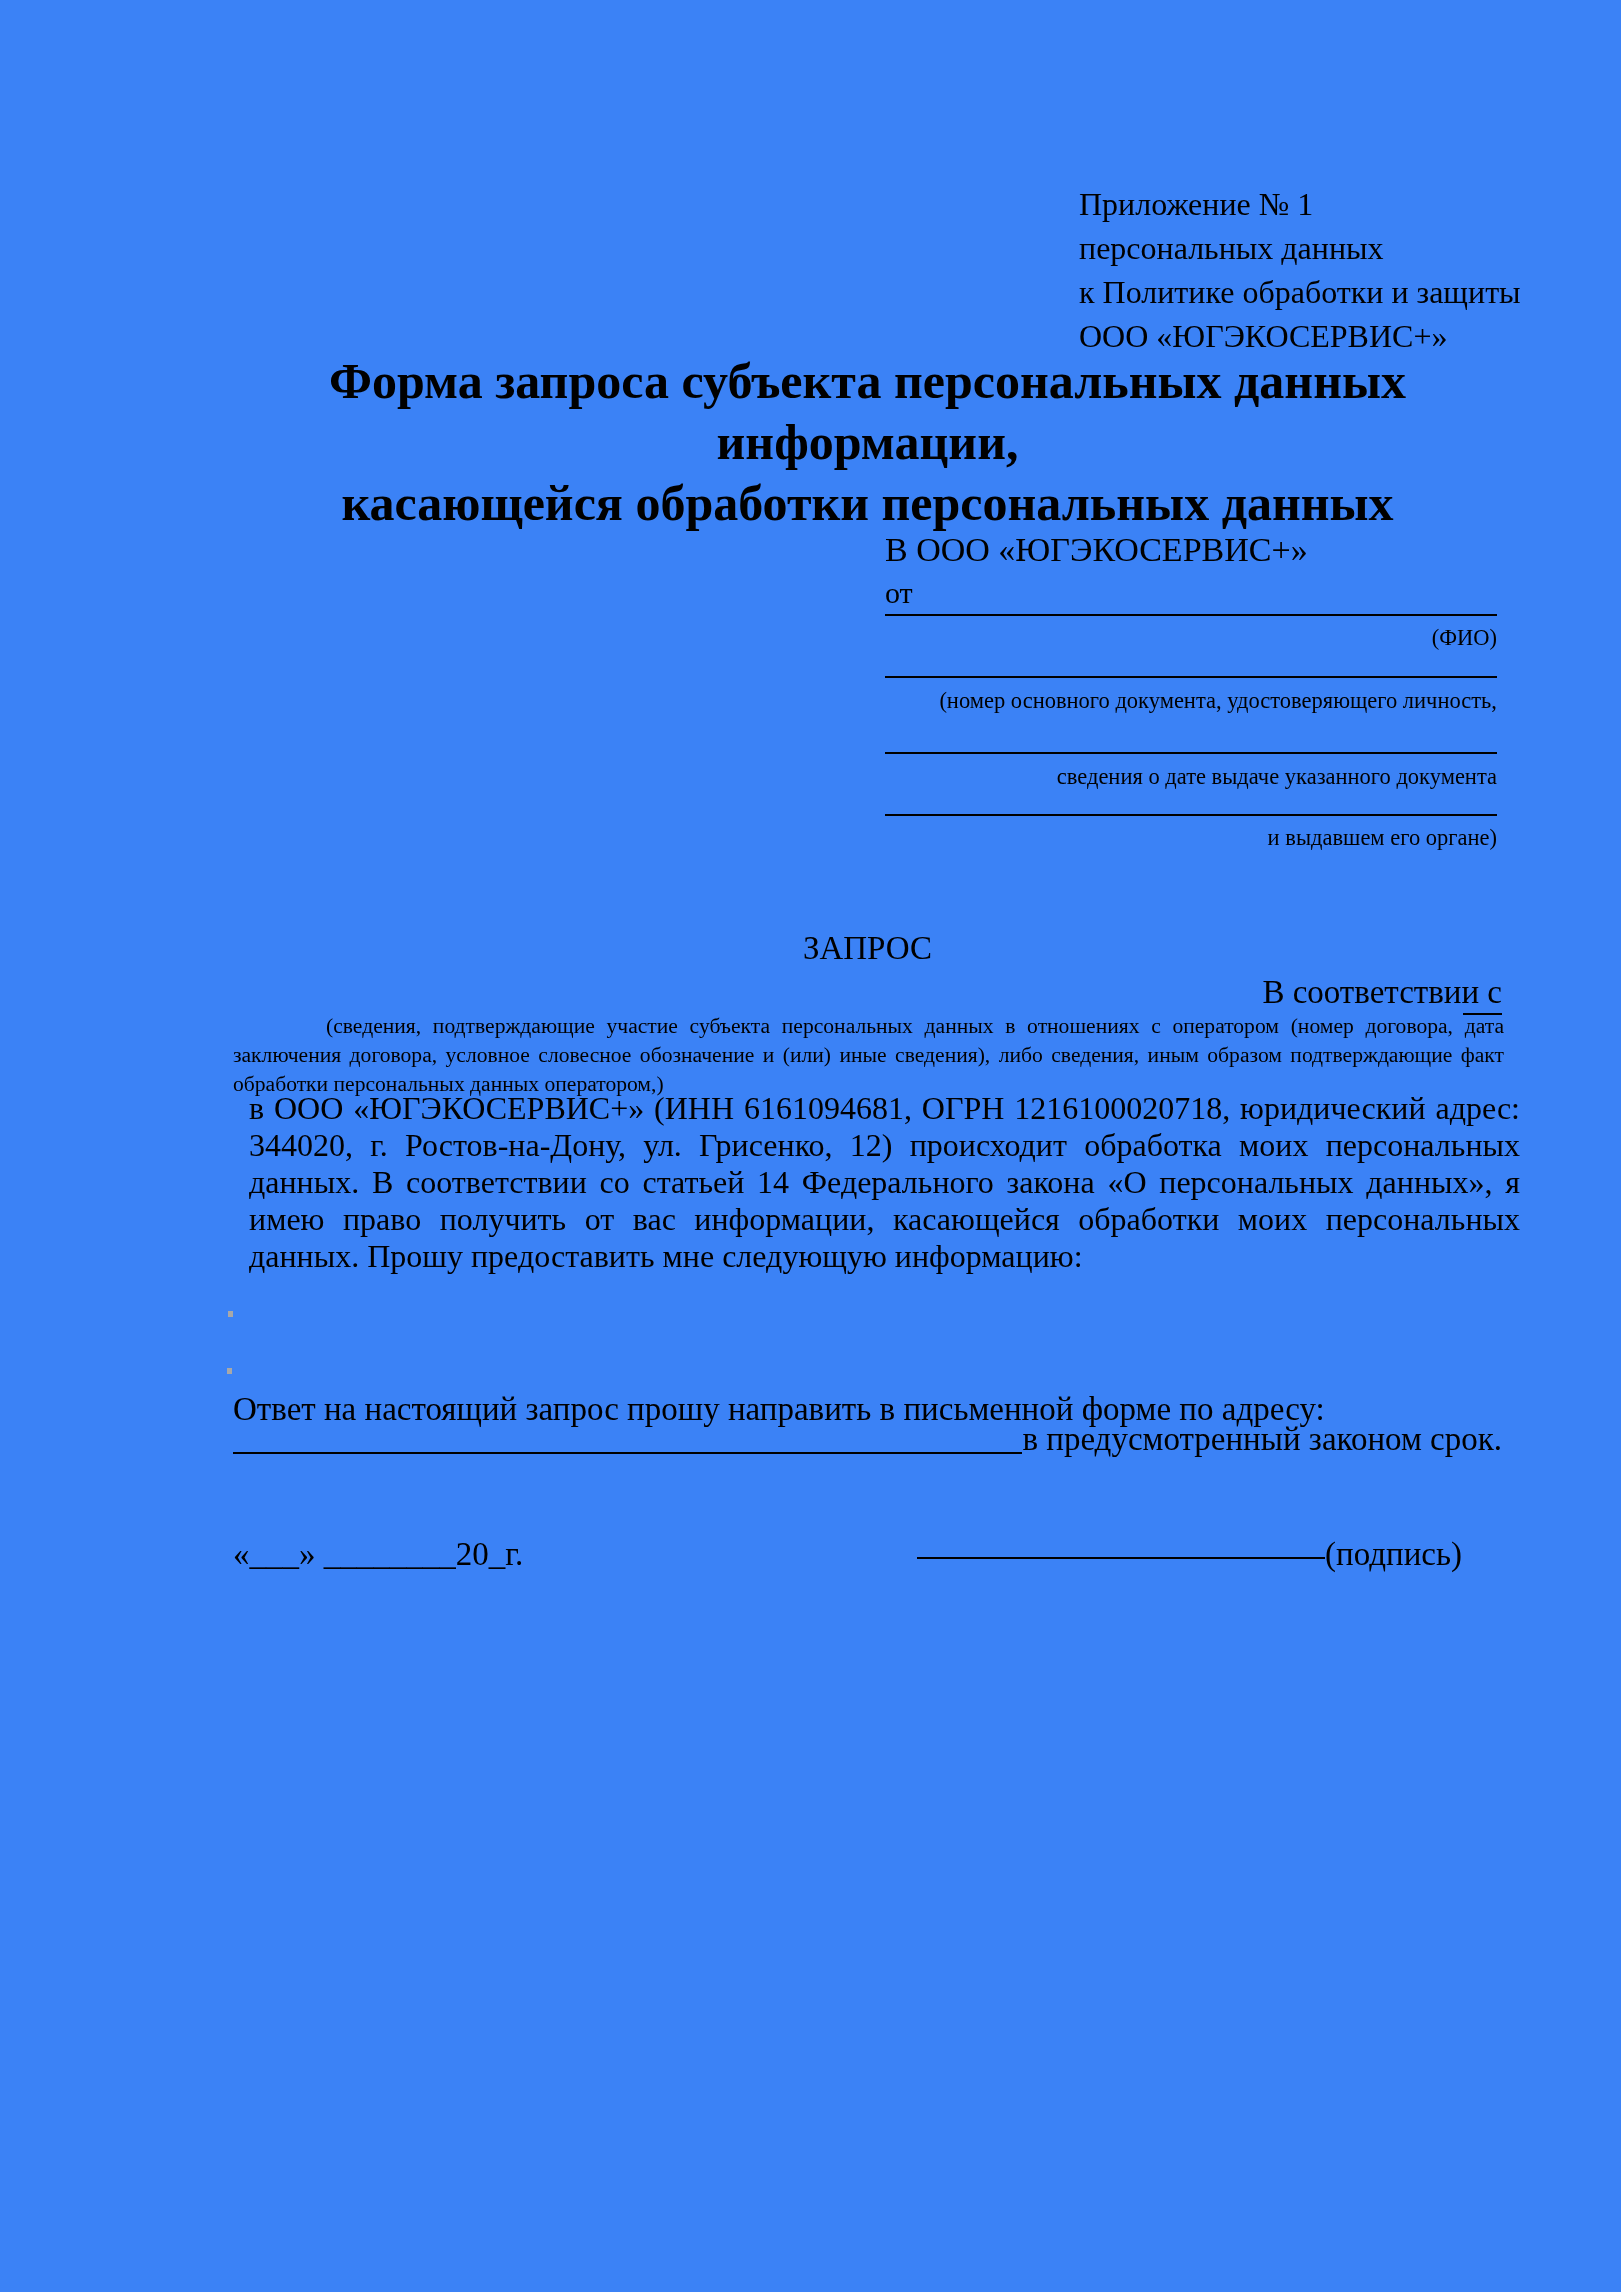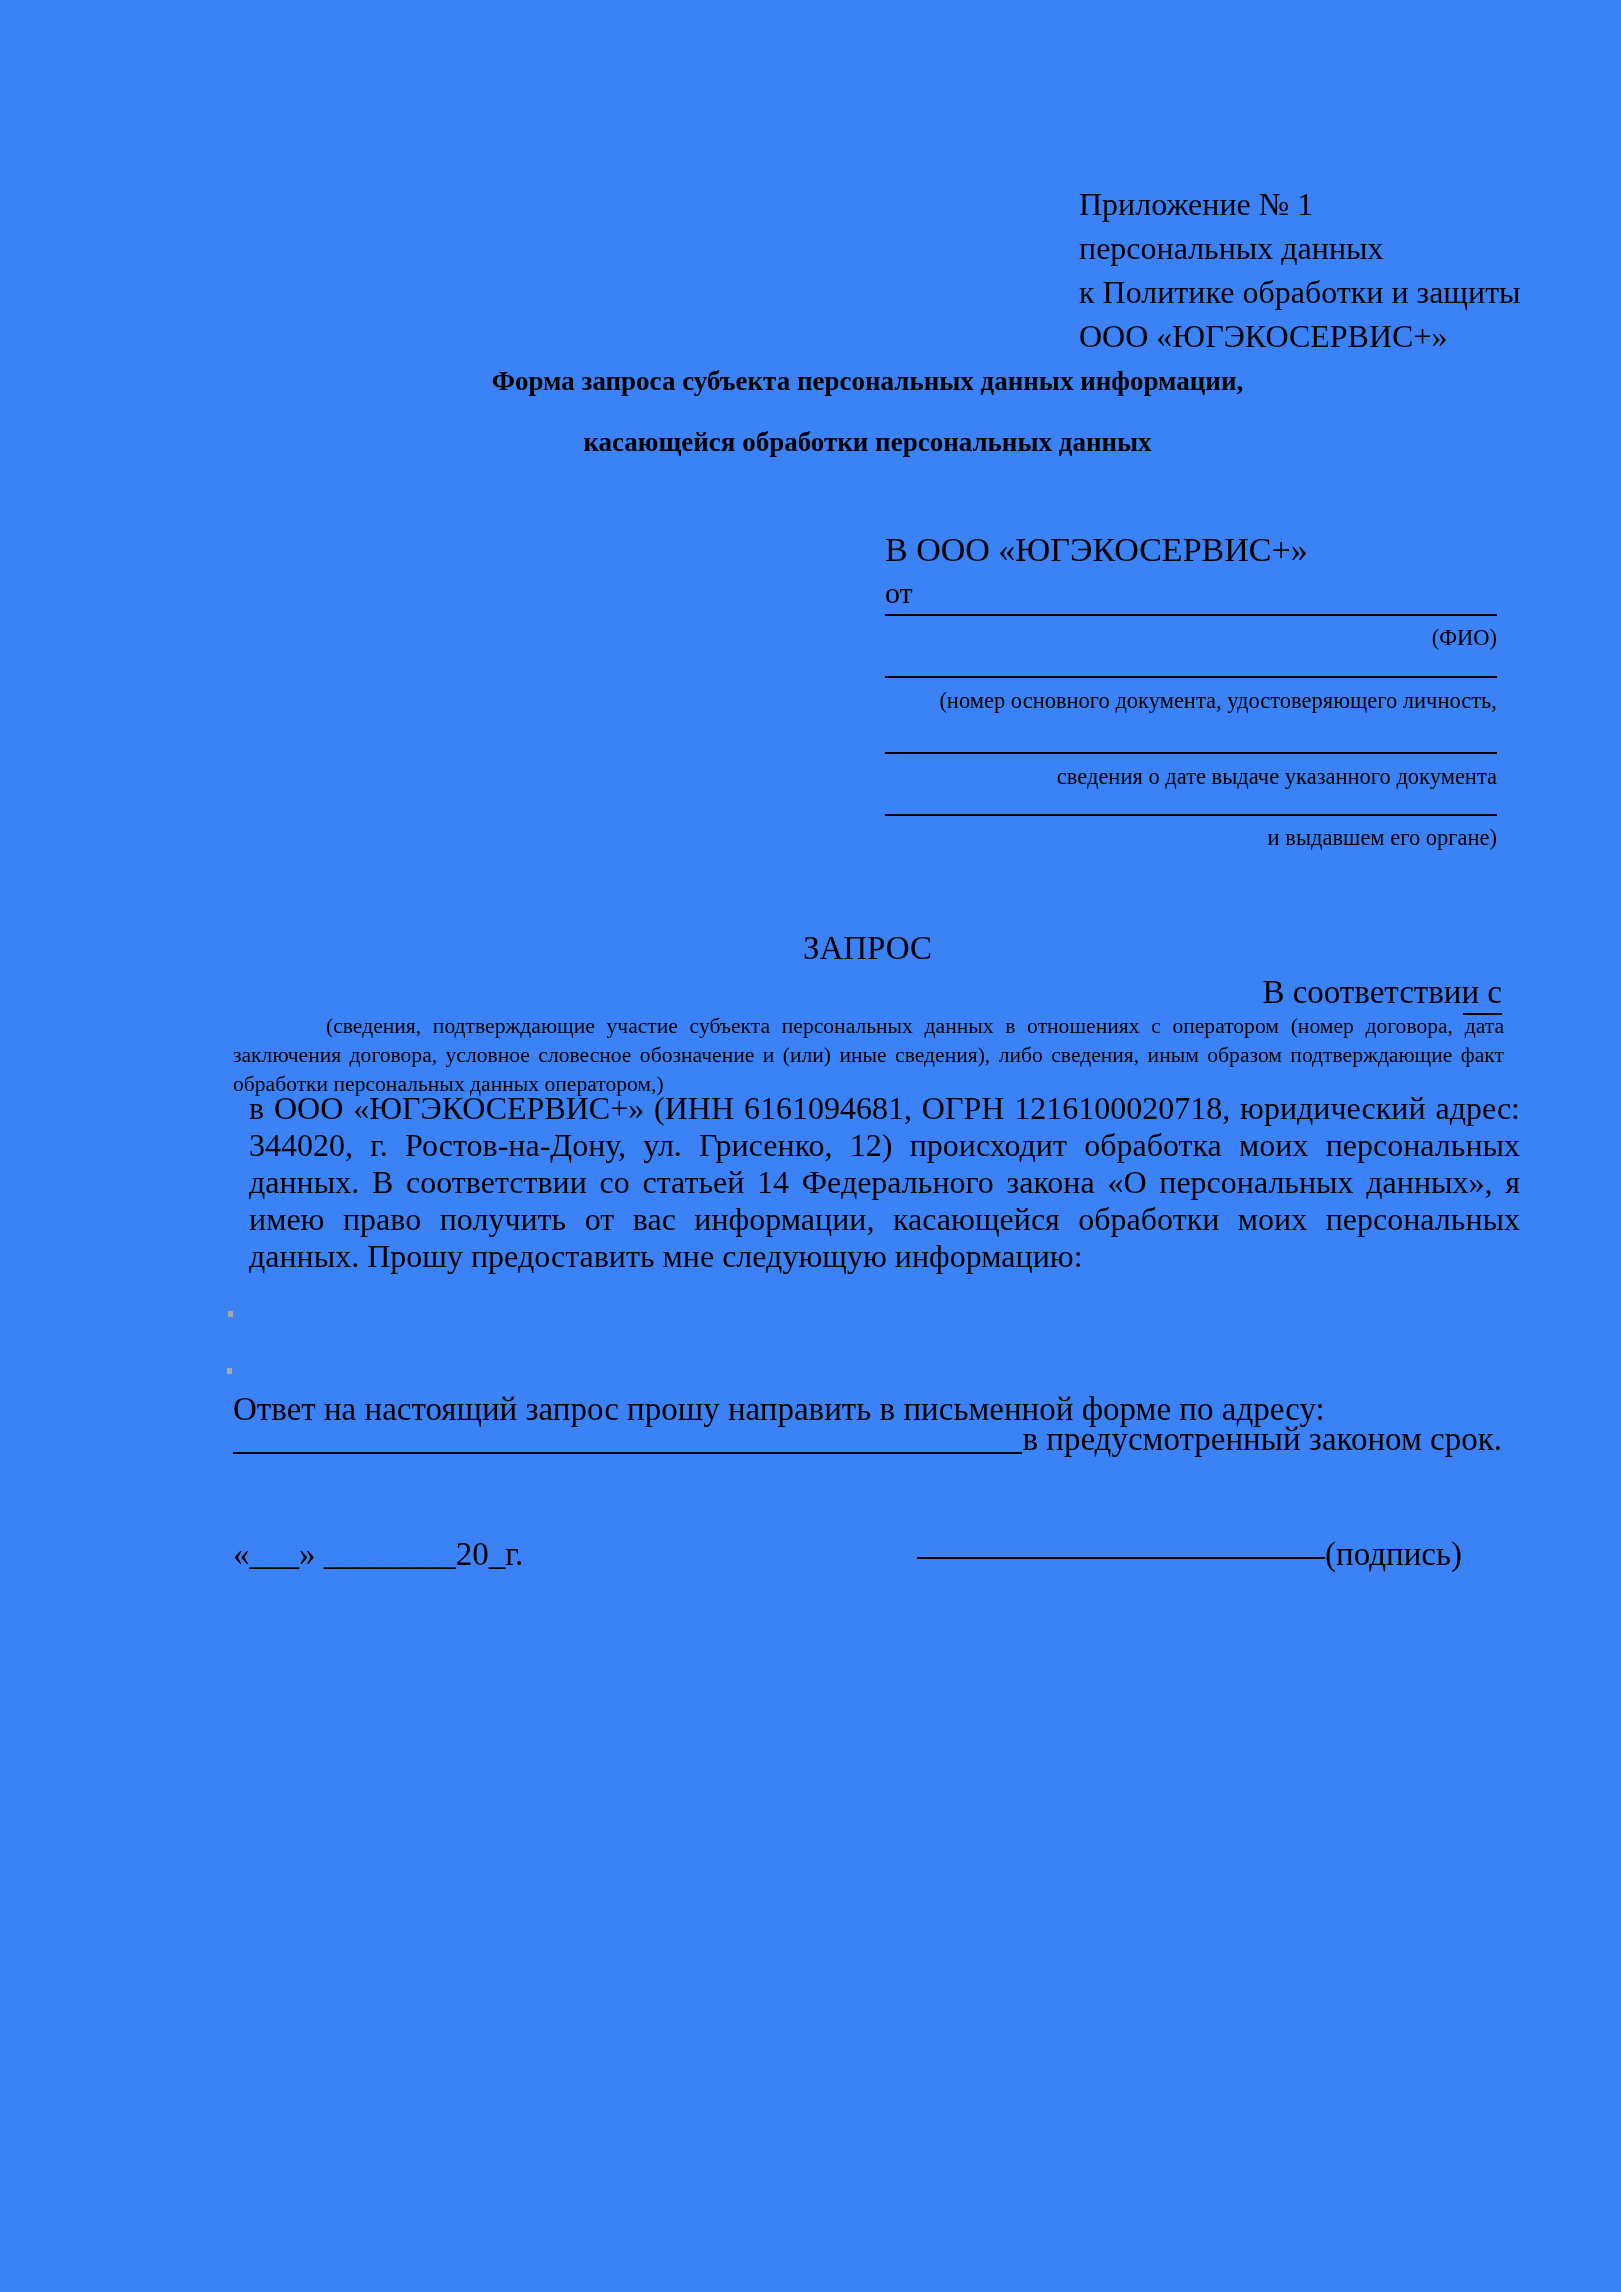--- a/index.html
+++ b/index.html
@@ -23,21 +23,21 @@
     left: 1079px; top: 182px;
     font-size: 32px; line-height: 44px;
     white-space: nowrap;
   }
 
   
   .doc-title {
     left: 233px; top: 351px; width: 1269px;
     text-align: center;
     font-weight: 700;
-    font-size: 27px; line-height: 61px;
+    font-size: 50px; line-height: 61px;
   }
 
   
   .to-line   { left: 885px; top: 531px; font-size: 34px; white-space: nowrap; font-family: Liberation Serif, serif; }
   .from-line { left: 885px; top: 576px; font-size: 30px; }
 
   .blank-line {
     height: 0;
     border-top: 2.9px solid #000000;
   }

